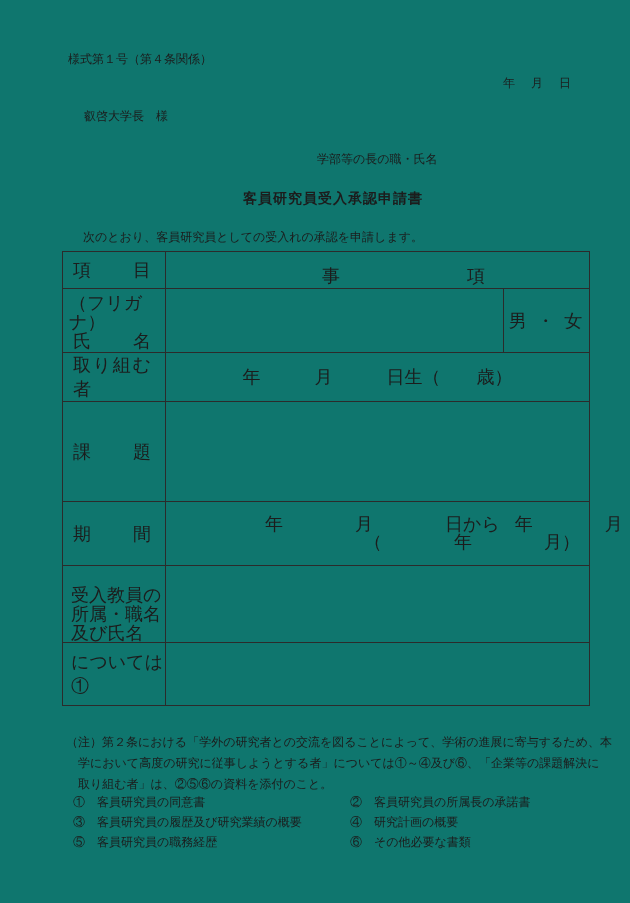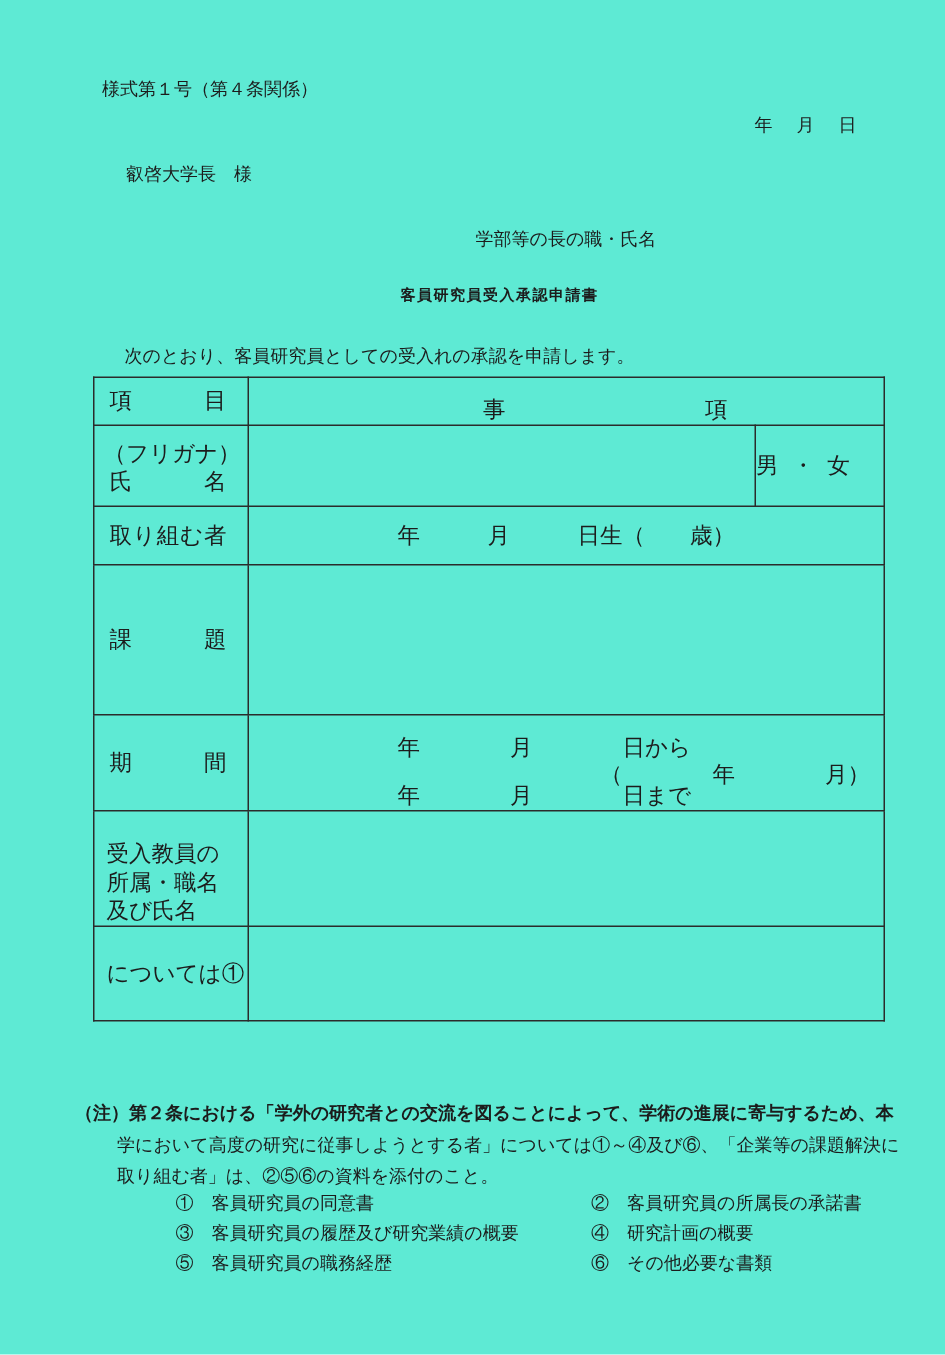--- a/index.html
+++ b/index.html
@@ -1,82 +1,82 @@
 <!DOCTYPE html>
 <html><head>
 <meta charset="utf-8">
 <style>
   html,body { margin:0; padding:0; background:#ffffff; }
   .page {
     position:relative;
     width:630px; height:903px;
-    background:#5eead4;
+    background:#0f766e;
     color:#1c1c1c;
     font-family:"DejaVu Serif","Liberation Serif",serif;
     font-size:12px;
     overflow:hidden;
   }
   .abs { position:absolute; white-space:nowrap; }
 
   .form-number { left:68px; top:51px; }
   .date-line   { left:503px; top:75px; letter-spacing:2px; }
   .addressee   { left:84px; top:108px; }
   .sender-label{ left:317px; top:151px; }
   .doc-title   { left:0; right:0; top:190px; text-align:center;
-                 font-size:10px; font-weight:600; letter-spacing:1px;padding-left:36px; }
+                 font-size:14px; font-weight:600; letter-spacing:1px;padding-left:36px; }
   .intro       { left:83px; top:229px; }
 
   table.form-table {
     position:absolute; left:62px; top:251px;
     border-collapse:collapse; table-layout:fixed; width:527px;
   }
   td {
     border:1px solid #2b2b2b;
     padding:0; vertical-align:middle;
-    font-size:15px;
+    font-size:18px;
   }
   .just {
     text-align:justify; text-align-last:justify;
     padding:0 14px 0 10px;
   }
   .hdr2 { text-align:justify; text-align-last:justify; padding:0 104px 0 156px;margin-top:12px; }
 
   td.name-cell { padding:4px 0 2px 0; line-height:19px; }
   .furigana { padding-left:6px; }
 
   td.multiline { padding-left:8px; white-space:pre-line; line-height:21px; }
   td.teacher-cell { line-height:19px; }
   td.plain-lbl { padding-left:8px; }
 
-  td.center-cell { letter-spacing:2px; }
+  td.center-cell { text-align:center; letter-spacing:2px; }
   td.birth-cell  { text-align:center; }
 
   td.period-cell { position:relative; vertical-align:top; }
   .period-lines {
     margin-left:99px; padding-top:13px;
-    display:flex; flex-direction:column; gap:15px;
+    display:flex; flex-direction:row; gap:15px;
     line-height:17px; white-space:nowrap;
   }
   .period-duration {
     position:absolute; right:9px; top:50%;
     transform:translateY(-50%); margin-top:8px;
     white-space:nowrap;
   }
 
   .note {
     position:absolute; left:50px; top:732px;
     line-height:21px; white-space:nowrap;
   }
   .note-line { margin-left:28px; }
-  .note-line.first { margin-left:0;font-weight:bold; }
+  .note-line.first { margin-left:16px; }
 
   .attachments {
     position:absolute; left:73px; top:795px;
     display:grid; grid-template-columns:277px auto;
-    row-gap:6px; line-height:14px; white-space:nowrap;margin-left:44px;
+    row-gap:6px; line-height:14px; white-space:nowrap;
   }
 </style>
 </head>
 <body>
 
 <div class="page">
 
   <div class="abs form-number">様式第１号（第４条関係）</div>
   <div class="abs date-line">年　月　日</div>
   <div class="abs addressee">叡啓大学長　様</div>

